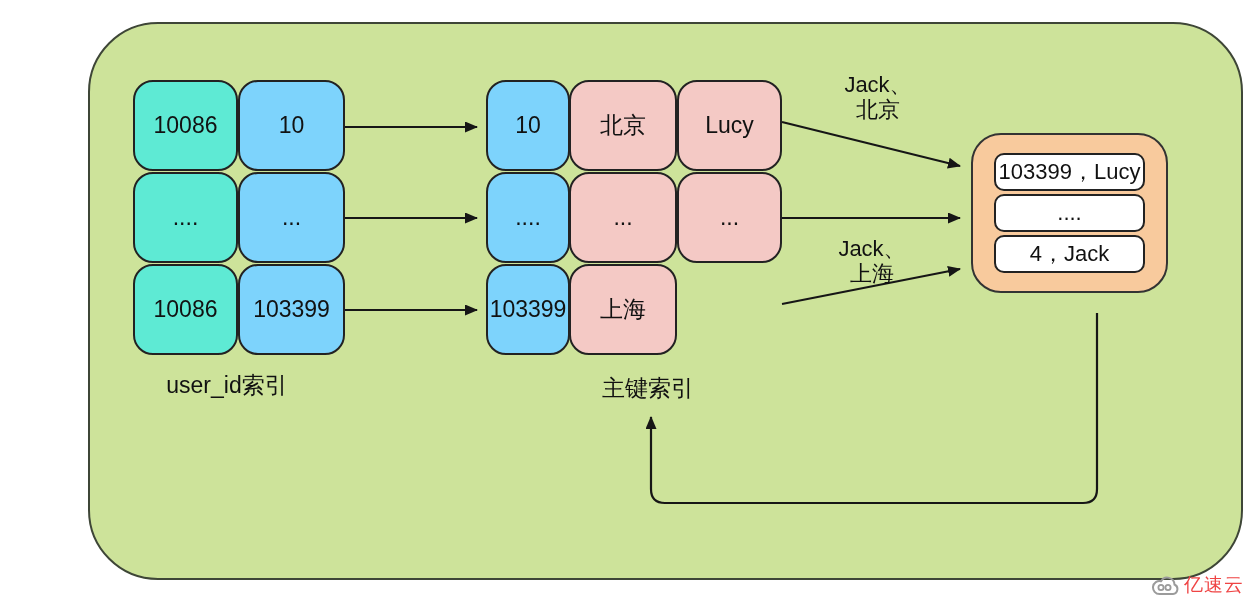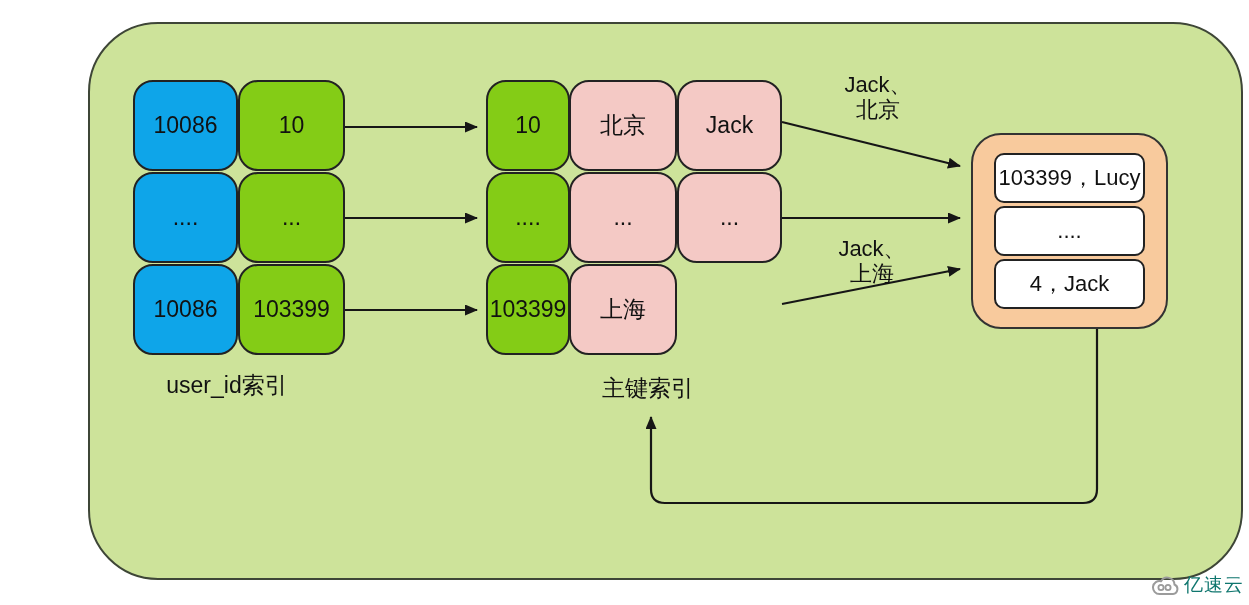--- a/index.html
+++ b/index.html
@@ -39,29 +39,29 @@
     box-sizing: border-box;
     border: 2px solid #222222;
     border-radius: 20px;
     display: flex;
     align-items: center;
     justify-content: center;
     font-size: 23px;
     color: #111111;
     text-align: center;
   }
-  .cell.white { background: #0ea5e9; }
-  .cell.blue  { background: #84cc16; }
+  .cell.white { background: #5eead4; }
+  .cell.blue  { background: #7dd3fc; }
   .cell.pink  { background: #f4c9c5; }
   .result-box {
     position: absolute;
     left: 971px;
     top: 133px;
     width: 197px;
-    height: 196px;
+    height: 160px;
     background: #f8ca9d;
     border: 2.5px solid #333333;
     border-radius: 30px;
     box-sizing: border-box;
     display: flex;
     flex-direction: column;
     justify-content: center;
     gap: 3px;
     padding: 18px 21px;
   }
@@ -90,21 +90,21 @@
     line-height: 25px;
   }
   .arrow-label span { display: block; }
   .watermark {
     position: absolute;
     right: 5px;
     bottom: 7px;
     display: flex;
     align-items: center;
     gap: 5px;
-    color: #0f766e;
+    color: #ef4444;
   }
   .watermark .wm-text {
     font-size: 19px;
     letter-spacing: 1px;
   }
 </style>
 </head>
 <body>
 
 <div class="stage">
@@ -137,21 +137,21 @@
   <div class="cell blue" style="left:238px;top:264px;width:107px;height:91px">103399</div>
 
   <div class="cell blue" style="left:486px;top:80px;width:84px;height:91px">10</div>
   <div class="cell blue" style="left:486px;top:172px;width:84px;height:91px">....</div>
   <div class="cell blue" style="left:486px;top:264px;width:84px;height:91px">103399</div>
 
   <div class="cell pink" style="left:569px;top:80px;width:108px;height:91px">北京</div>
   <div class="cell pink" style="left:569px;top:172px;width:108px;height:91px">...</div>
   <div class="cell pink" style="left:569px;top:264px;width:108px;height:91px">上海</div>
 
-  <div class="cell pink" style="left:677px;top:80px;width:105px;height:91px">Jack</div>
+  <div class="cell pink" style="left:677px;top:80px;width:105px;height:91px">Lucy</div>
   <div class="cell pink" style="left:677px;top:172px;width:105px;height:91px">...</div>
 
   <div class="result-box">
     <div class="result-row">103399，Lucy</div>
     <div class="result-row">....</div>
     <div class="result-row">4，Jack</div>
   </div>
 
   <div class="diagram-label" style="left:122px;top:370px;width:210px">user_id索引</div>
   <div class="diagram-label" style="left:558px;top:373px;width:180px">主键索引</div>

